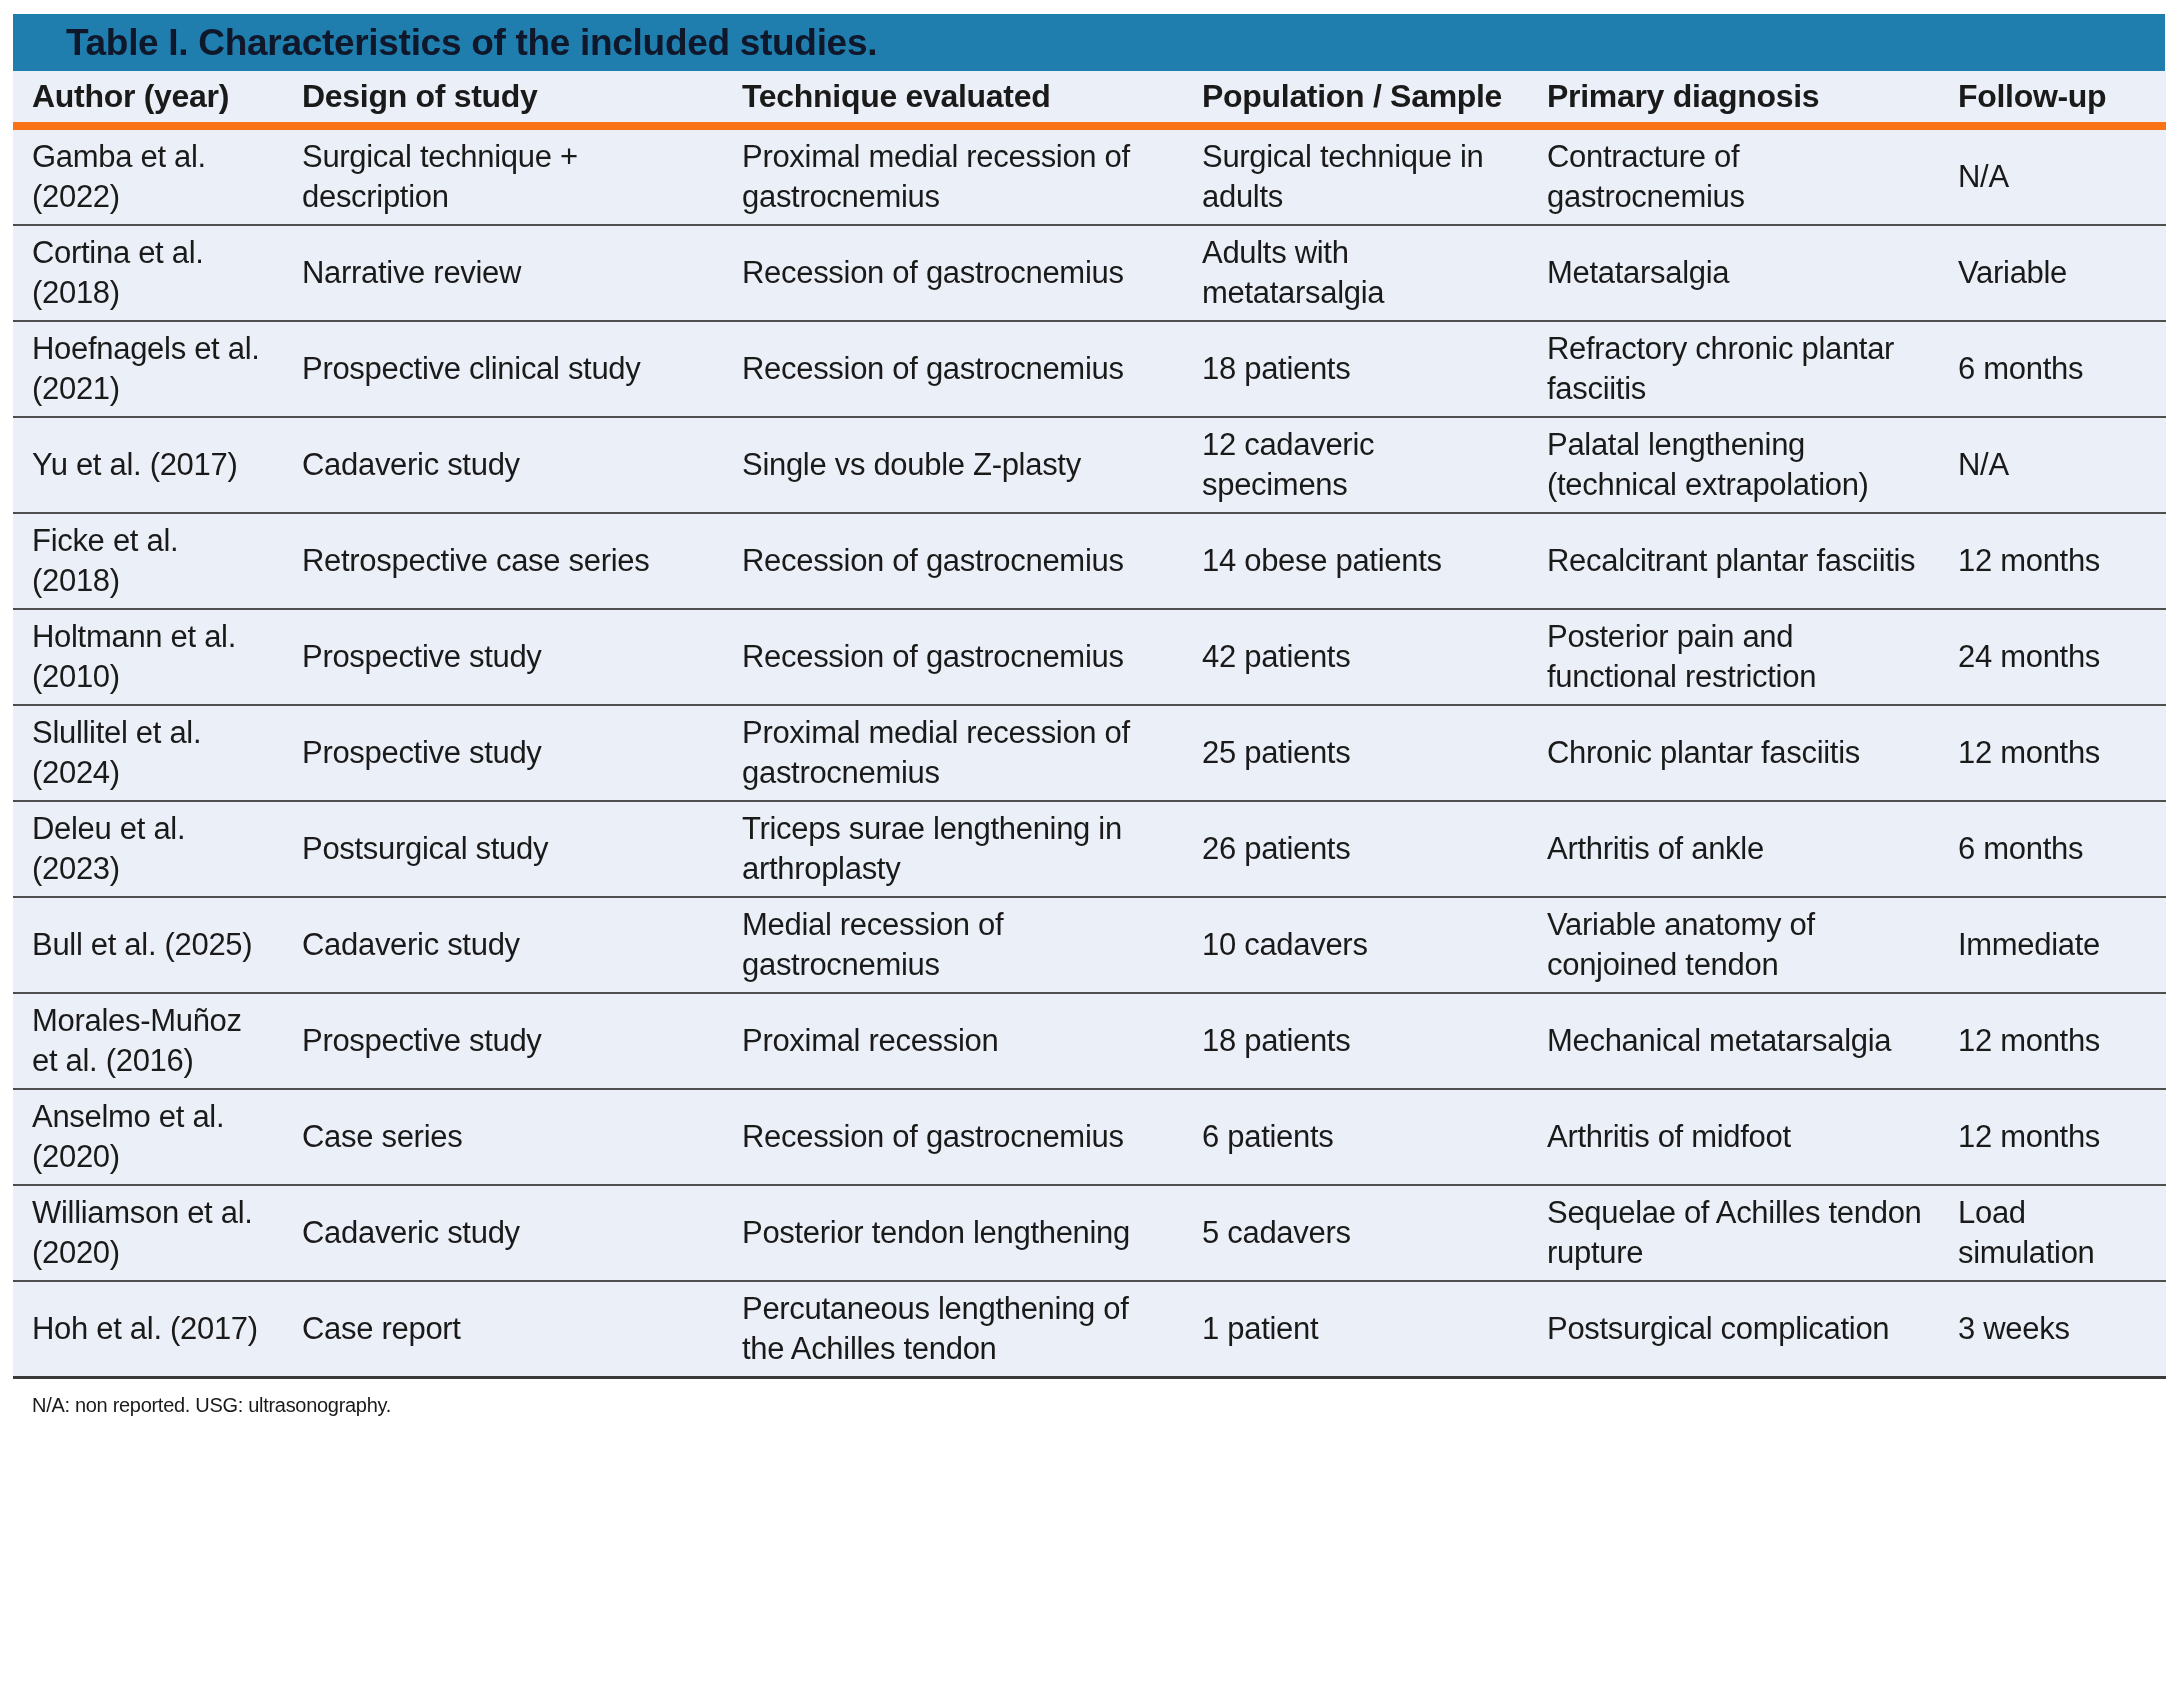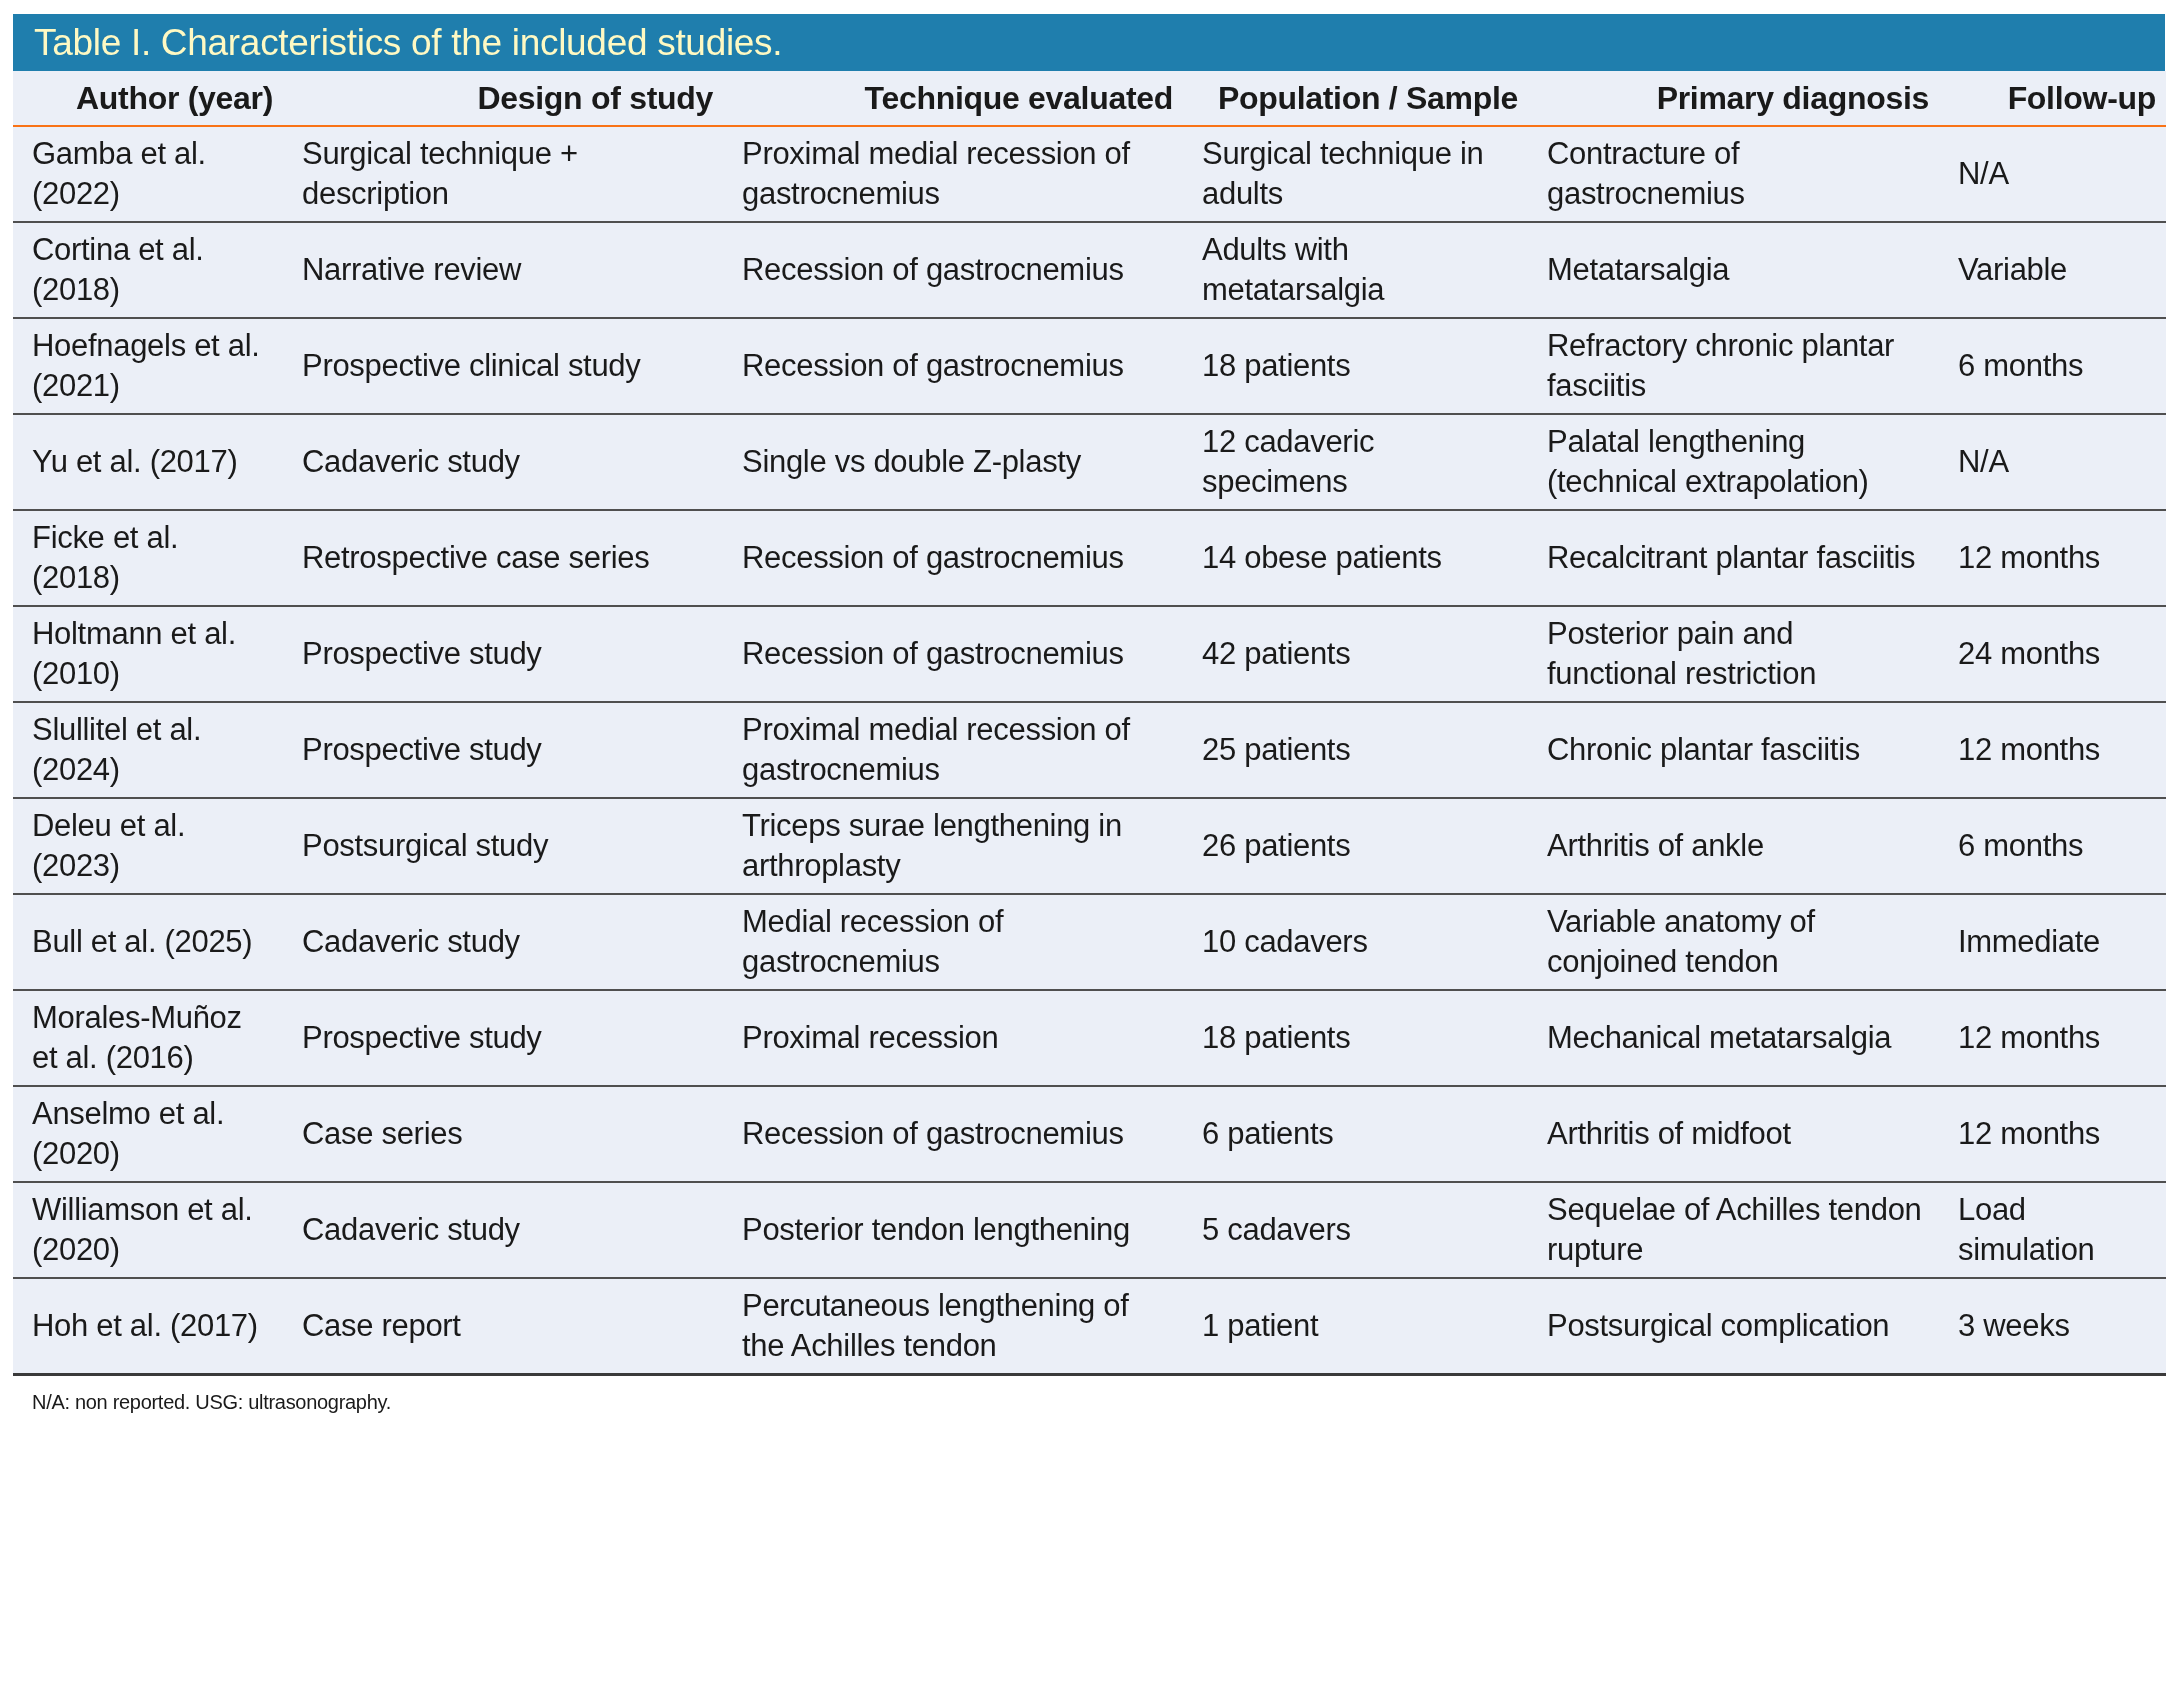--- a/index.html
+++ b/index.html
@@ -17,46 +17,47 @@
   }
   .title-bar {
     width: 2152px;
     height: 57px;
     background: #1f7ead;
     display: flex;
     align-items: center;
     padding-left: 21px;
   }
   .title-bar .title-text {
-    color: #fef9c3;
+    color: #0f172a;
     font-size: 37px;
-    font-weight: normal;
-    letter-spacing: -0.3px;
+    font-weight: bold;
+    letter-spacing: -0.3px;
+    margin-left: 32px;
   }
   table.study-table {
     width: 2152px;
     border-collapse: collapse;
     table-layout: fixed;
     background: #ebeff7;
   }
   .col-author    { width: 270px; }
   .col-design    { width: 440px; }
   .col-technique { width: 460px; }
   .col-pop       { width: 345px; }
   .col-diag      { width: 411px; }
   .col-follow    { width: 227px; }
   thead th {
-    text-align: right;
+    text-align: left;
     vertical-align: middle;
     font-size: 32px;
     font-weight: bold;
     letter-spacing: -0.3px;
     height: 55px;
     padding: 0 10px 0 19px;
-    border-bottom: 2px solid #f97316;
+    border-bottom: 8px solid #f97316;
     white-space: nowrap;
     overflow: visible;
   }
   tbody td {
     text-align: left;
     vertical-align: middle;
     font-size: 31px;
     line-height: 40px;
     letter-spacing: -0.3px;
     height: 96px;

